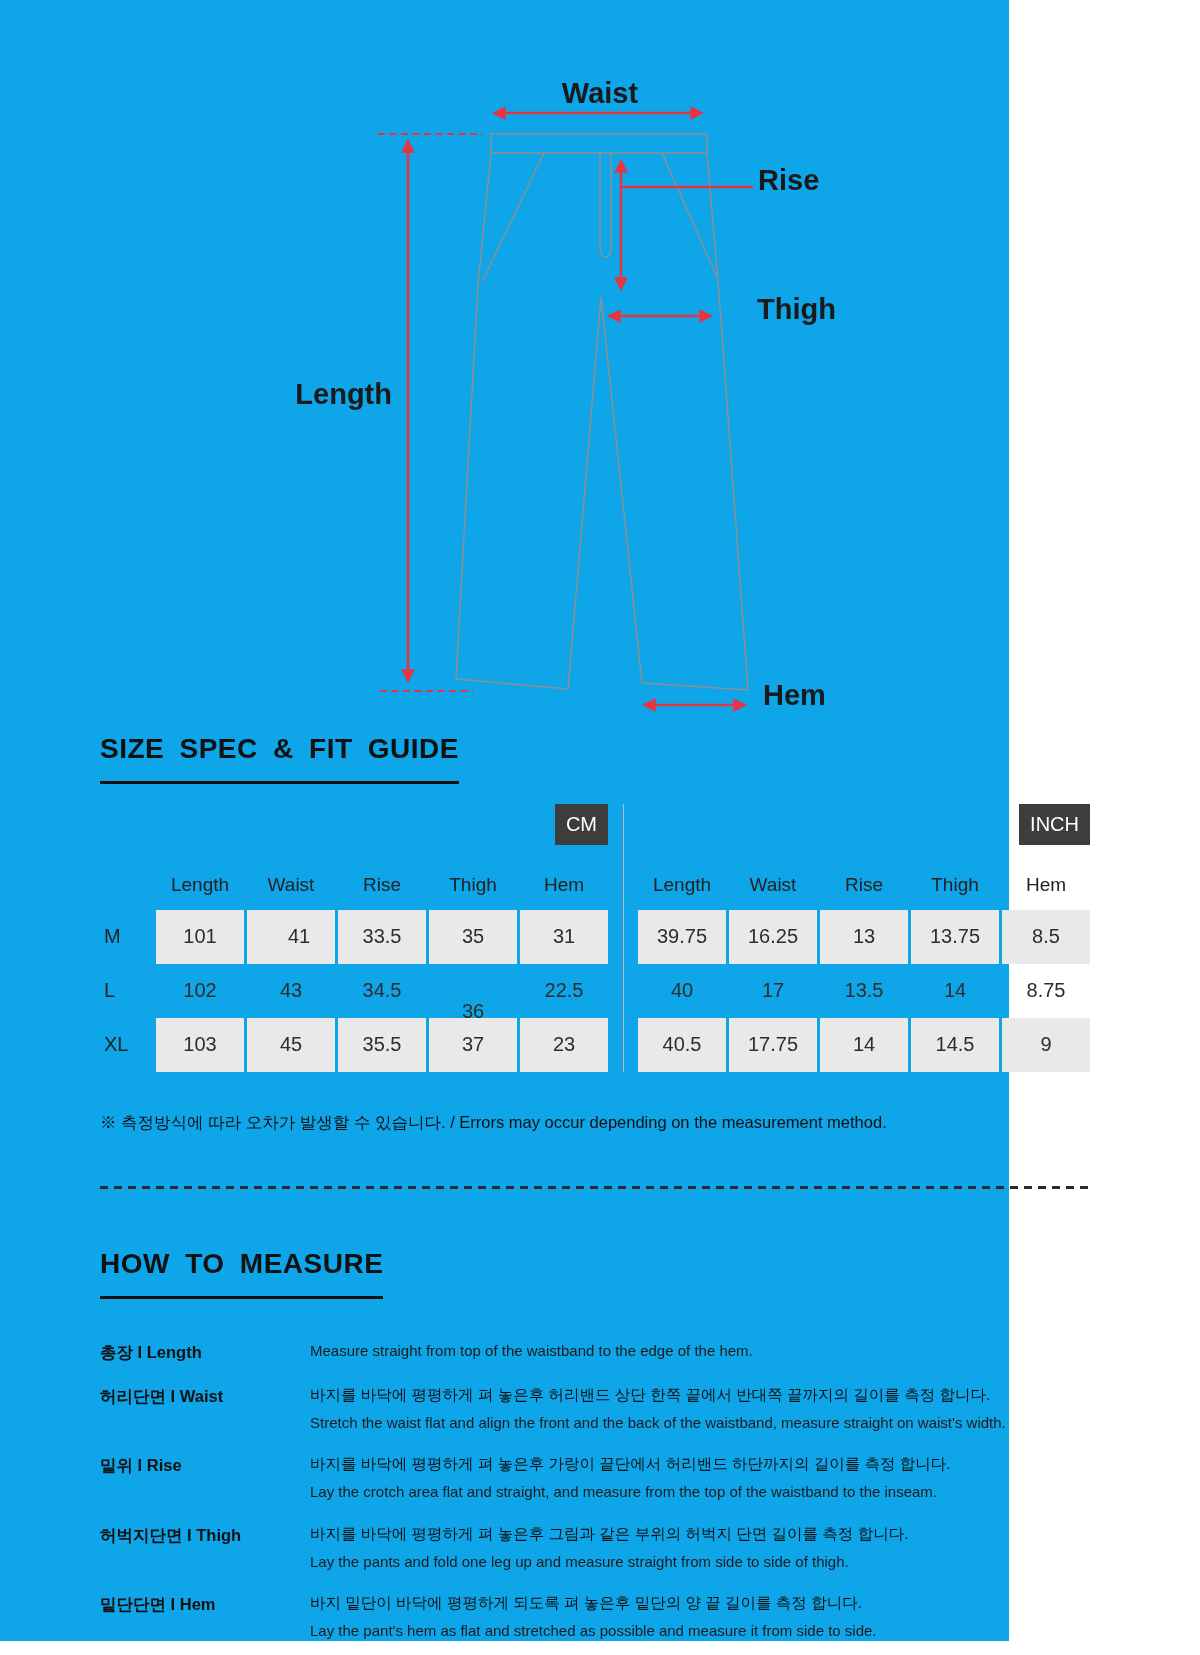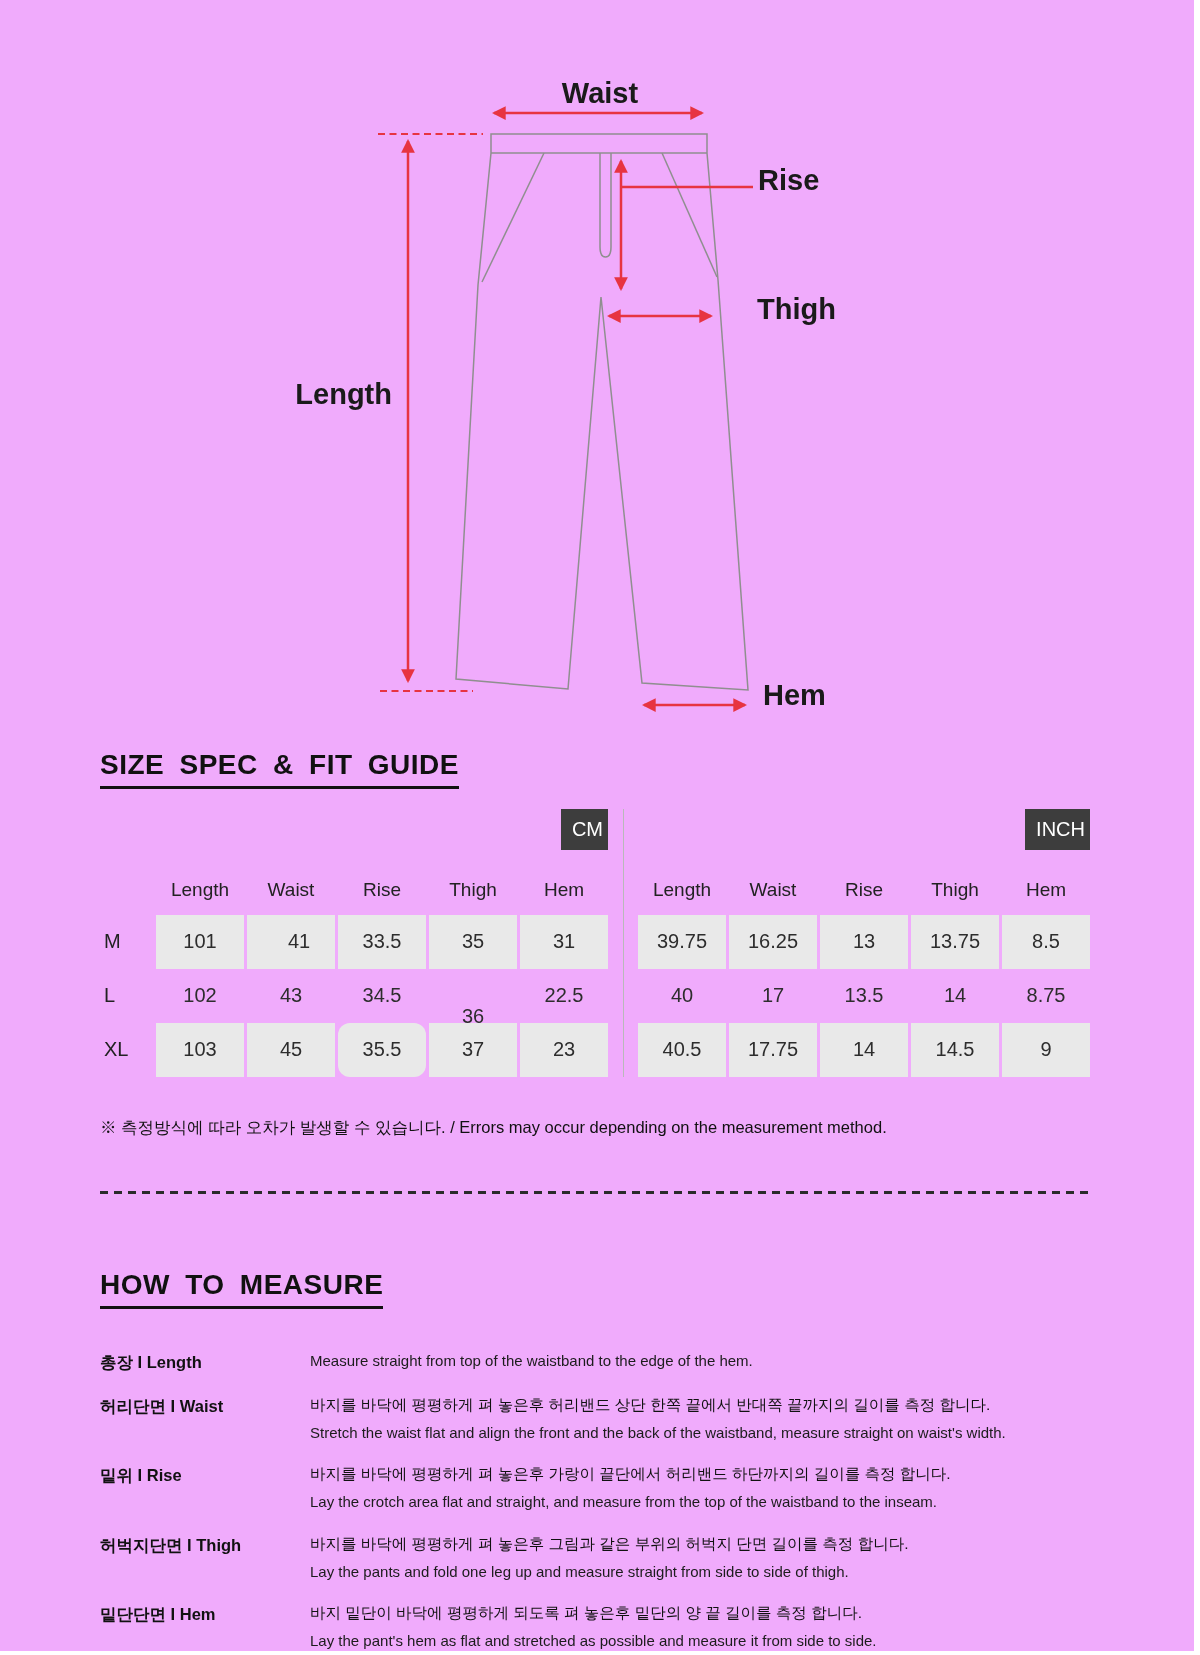--- a/index.html
+++ b/index.html
@@ -1,51 +1,51 @@
 <!DOCTYPE html>
 <html><head>
 <meta charset="utf-8">
 <style>
   html,body{margin:0;padding:0;background:#fff;}
   .page{
-    width:1194px;
+    width:1009px;
     font-family:"Liberation Sans", sans-serif;
     color:#1a1a1a;
-    background:#f0abfc;
+    background:#0ea5e9;
   }
   
   .diagram-wrap{width:1200px;height:730px;}
   
   .section-heading{
-    margin:20px 0 0 100px;
+    margin:4px 0 0 100px;
     display:inline-block;
     font-size:28px;
     font-weight:800;
     letter-spacing:.5px;
     word-spacing:7px;
     color:#111;
     border-bottom:3px solid #111;
-    padding-bottom:5px;
+    padding-bottom:16px;
     line-height:1.1;
   }
   
   .spec-table{
     margin:20px 0 0 100px;
     display:grid;
     grid-template-columns:53px repeat(5,88px) 24px repeat(5,88px);
     grid-template-rows:41px 65px 54px 54px 54px;
     column-gap:3px;
     row-gap:0;
     align-items:stretch;
   }
   .badge-cell{display:flex;align-items:flex-start;justify-content:flex-end;}
   .unit-badge{
     background:#3d3d3d;color:#fff;
     font-size:20px;line-height:1;
-    padding:10px 5px 11px 11px;
+    padding:10px 11px 11px 11px;
     display:inline-block;
   }
   .tbl-divider{border-left:1px solid #b9b9b9;justify-self:center;width:0;}
   .head-cell{
     display:flex;align-items:flex-end;justify-content:center;
     font-size:19px;color:#222;padding-bottom:14px;
   }
   .val-cell{
     display:flex;align-items:center;justify-content:center;
     font-size:20px;color:#2d2d2d;
@@ -174,21 +174,21 @@
       <div class="val-cell" style="grid-row:4;grid-column:6;">22.5</div>
       <div class="val-cell" style="grid-row:4;grid-column:8;">40</div>
       <div class="val-cell" style="grid-row:4;grid-column:9;">17</div>
       <div class="val-cell" style="grid-row:4;grid-column:10;">13.5</div>
       <div class="val-cell" style="grid-row:4;grid-column:11;">14</div>
       <div class="val-cell" style="grid-row:4;grid-column:12;">8.75</div>
 
       <div class="size-cell" style="grid-row:5;grid-column:1;">XL</div>
       <div class="val-cell shaded" style="grid-row:5;grid-column:2;">103</div>
       <div class="val-cell shaded" style="grid-row:5;grid-column:3;">45</div>
-      <div class="val-cell shaded" style="grid-row:5;grid-column:4;border-radius:12px;">35.5</div>
+      <div class="val-cell shaded" style="grid-row:5;grid-column:4;">35.5</div>
       <div class="val-cell shaded" style="grid-row:5;grid-column:5;">37</div>
       <div class="val-cell shaded" style="grid-row:5;grid-column:6;">23</div>
       <div class="val-cell shaded" style="grid-row:5;grid-column:8;">40.5</div>
       <div class="val-cell shaded" style="grid-row:5;grid-column:9;">17.75</div>
       <div class="val-cell shaded" style="grid-row:5;grid-column:10;">14</div>
       <div class="val-cell shaded" style="grid-row:5;grid-column:11;">14.5</div>
       <div class="val-cell shaded" style="grid-row:5;grid-column:12;">9</div>
     </div>
 
     <div class="spec-note">※ 측정방식에 따라 오차가 발생할 수 있습니다. / Errors may occur depending on the measurement method.</div>

